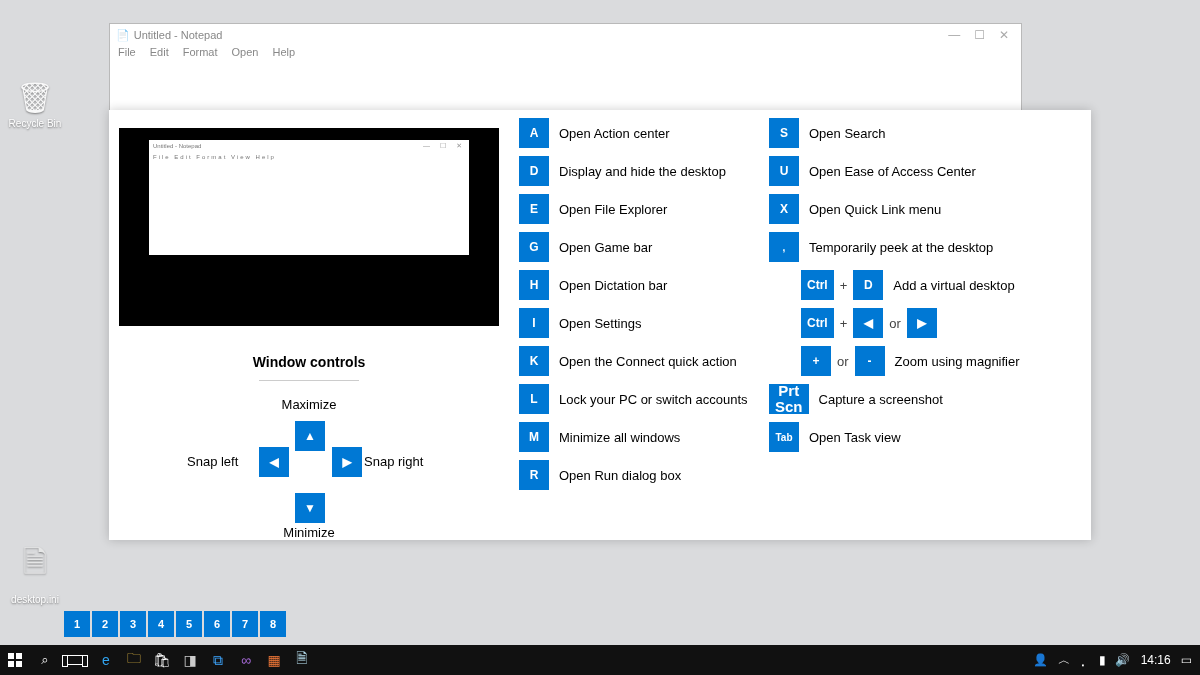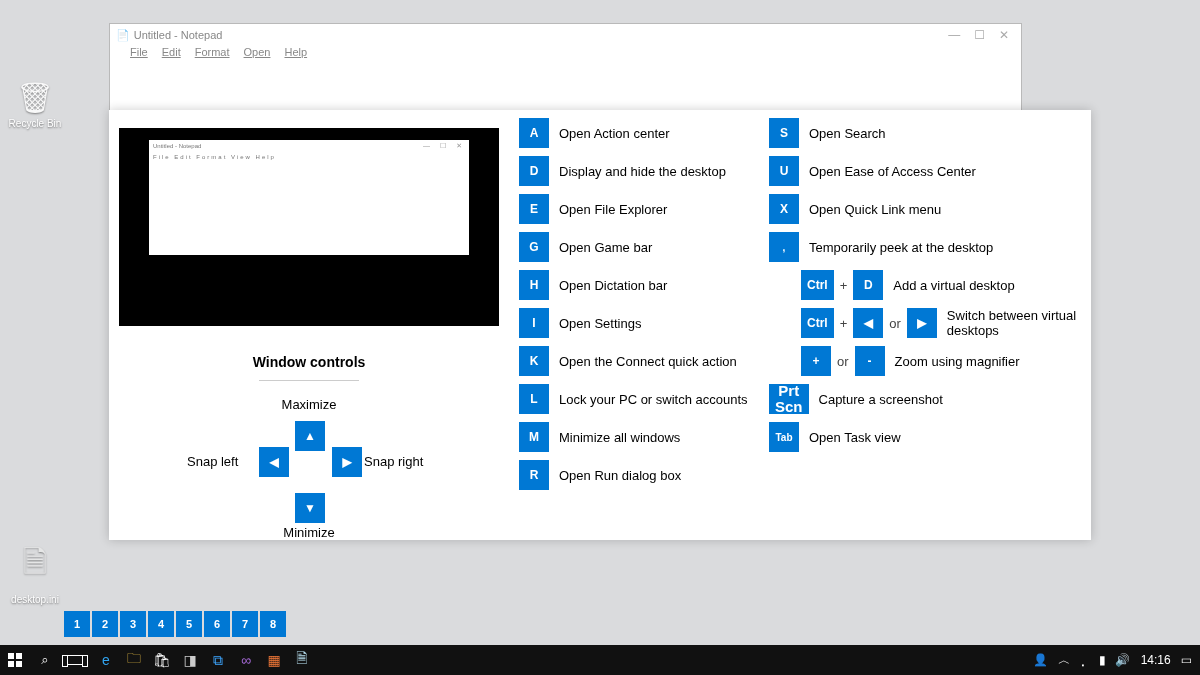--- a/index.html
+++ b/index.html
@@ -51,24 +51,23 @@
   color: #888;
   padding-left: 6px;
   gap: 4px;
 }
 .np-title .spacer { flex: 1; }
 .np-wbtns { display: flex; gap: 14px; padding-right: 12px; color: #aaa; font-size: 12px;}
 .np-menu {
   height: 18px;
   display: flex;
   gap: 14px;
-  padding-left: 20px;
+  padding-left: 8px;
   font-size: 11px;
   color: #888;
-  text-decoration: underline;
 }
 .np-status {
   position: absolute;
   bottom: 0;
   right: 0;
   height: 18px;
   display: flex;
   gap: 30px;
   font-size: 11px;
   color: #888;
@@ -373,21 +372,20 @@
       <span>Add a virtual desktop</span>
     </div>
     <div class="row">
       <span class="text-combo">
         <span class="key">Ctrl</span>
         <span class="plus">+</span>
         <span class="key">◀</span>
         <span class="or">or</span>
         <span class="key">▶</span>
       </span>
-      <span>Switch between virtual desktops</span>
     </div>
     <div class="row">
       <span class="text-combo">
         <span class="key">+</span>
         <span class="or">or</span>
         <span class="key">-</span>
       </span>
       <span>Zoom using magnifier</span>
     </div>
     <div class="row">

